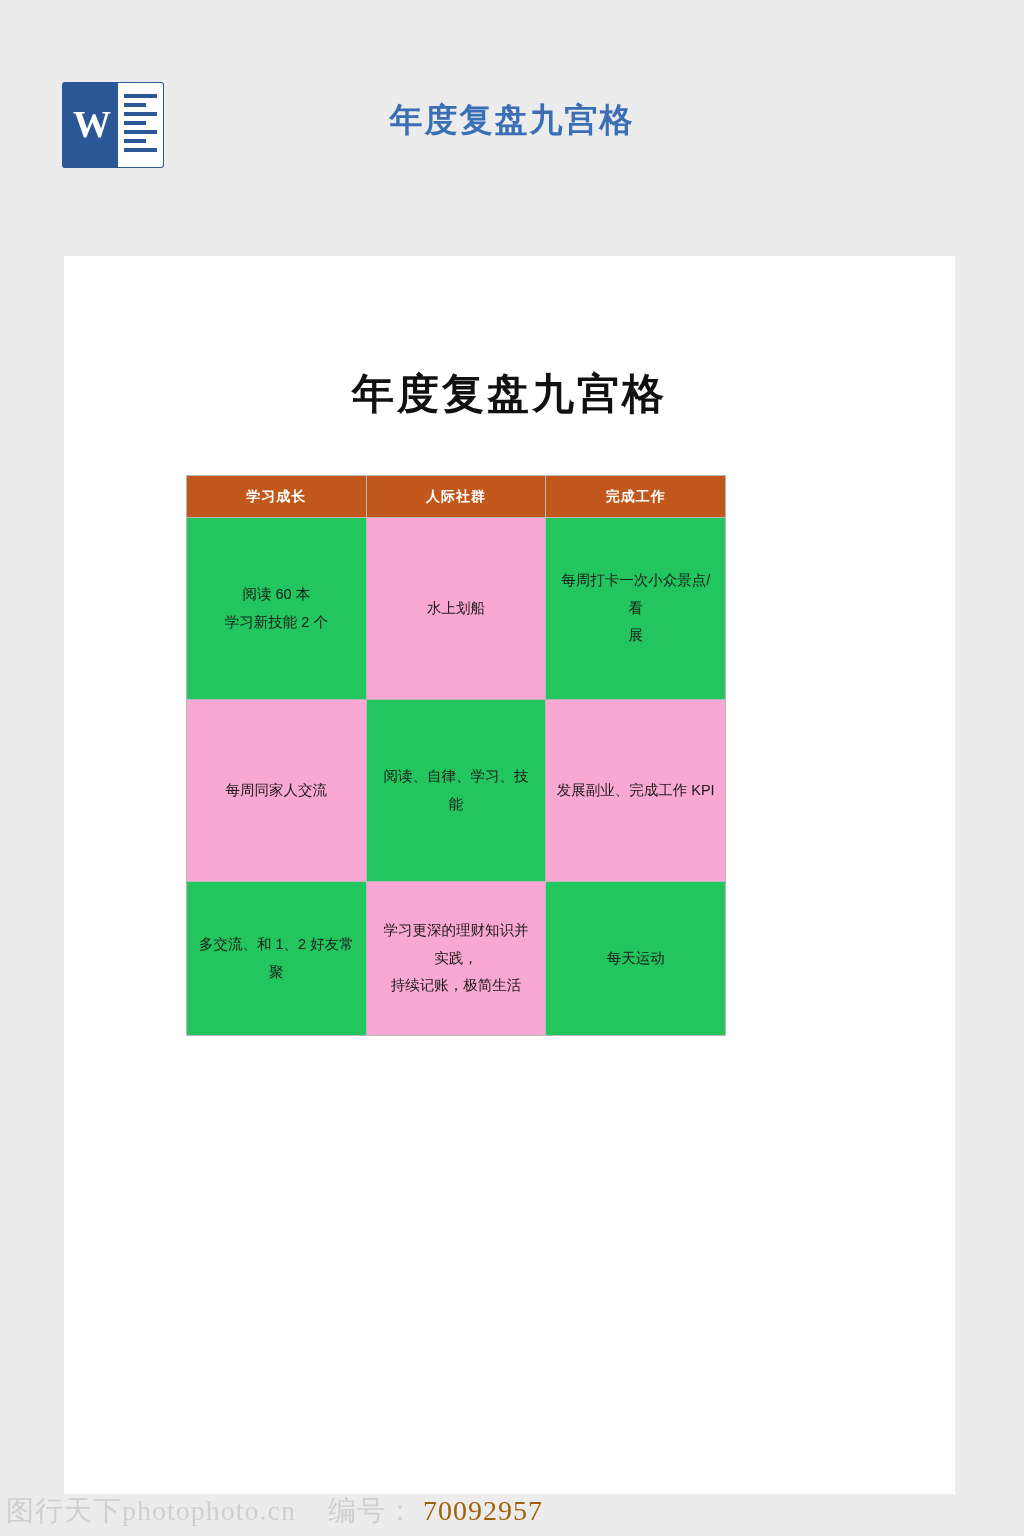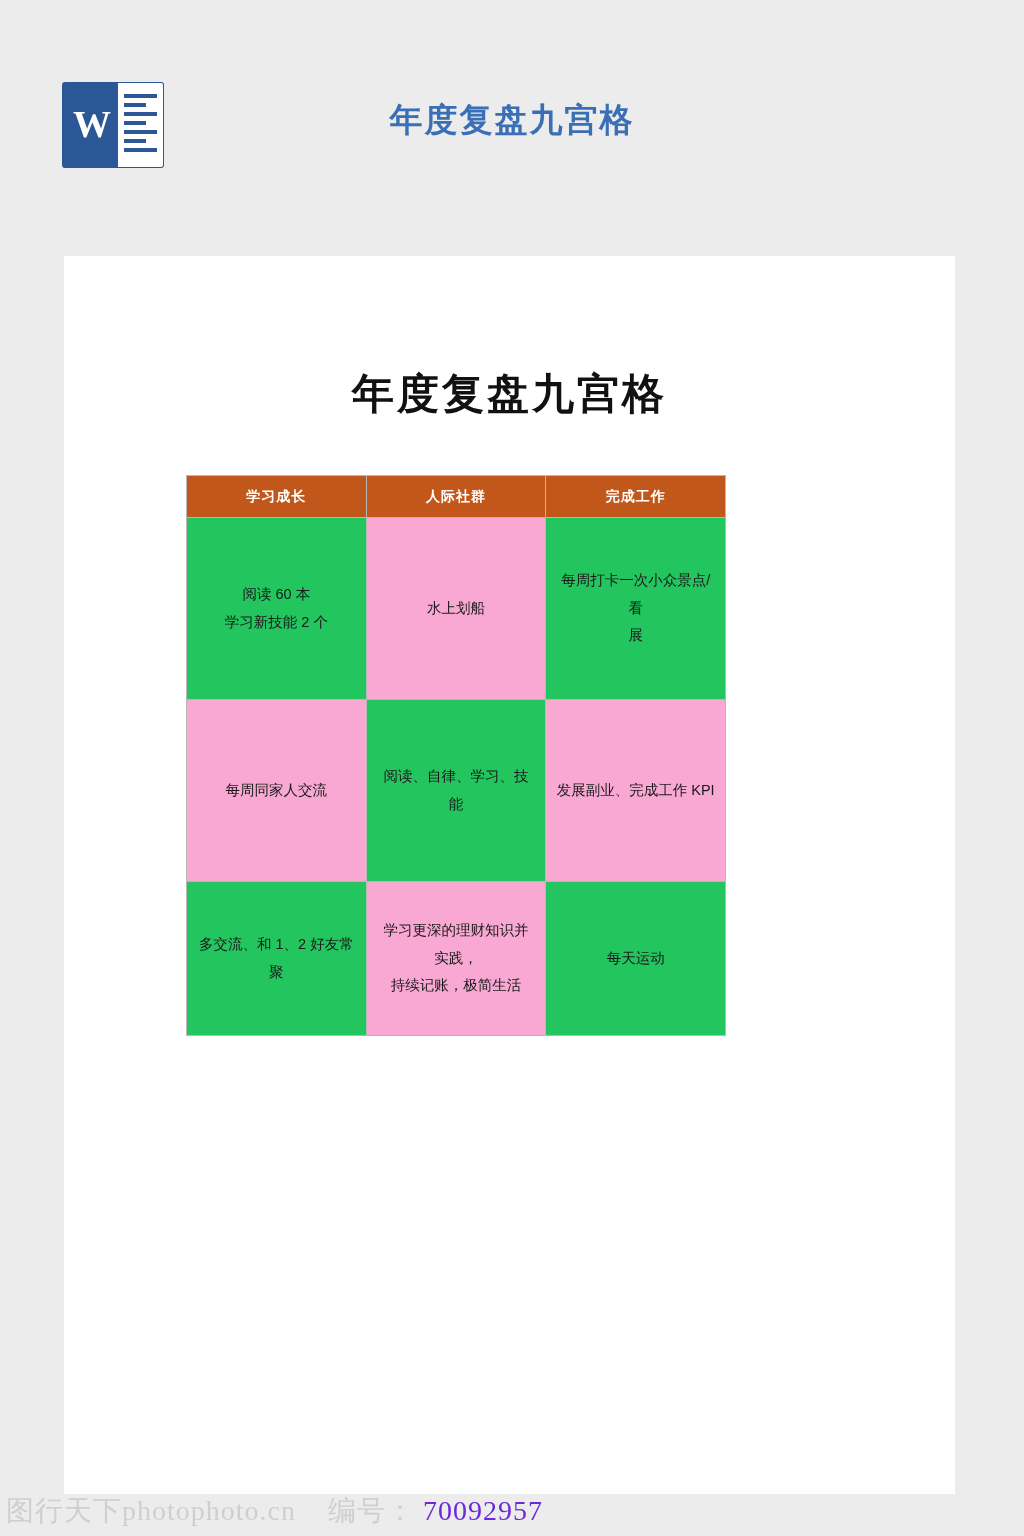--- a/index.html
+++ b/index.html
@@ -177,21 +177,21 @@
     position: absolute;
     left: 6px;
     bottom: 6px;
     font-size: 28px;
     color: #cfcfcf;
     font-family: "Liberation Serif", "DejaVu Serif", serif;
     letter-spacing: 1px;
     white-space: nowrap;
   }
   .footer-text .code {
-    color: #6d28d9;
+    color: #a16207;
   }
 </style>
 </head>
 <body>
 
 <div class="header">
 
   <div class="word-logo">
     <div class="logo-left"></div>
     <div class="logo-w">W</div>

